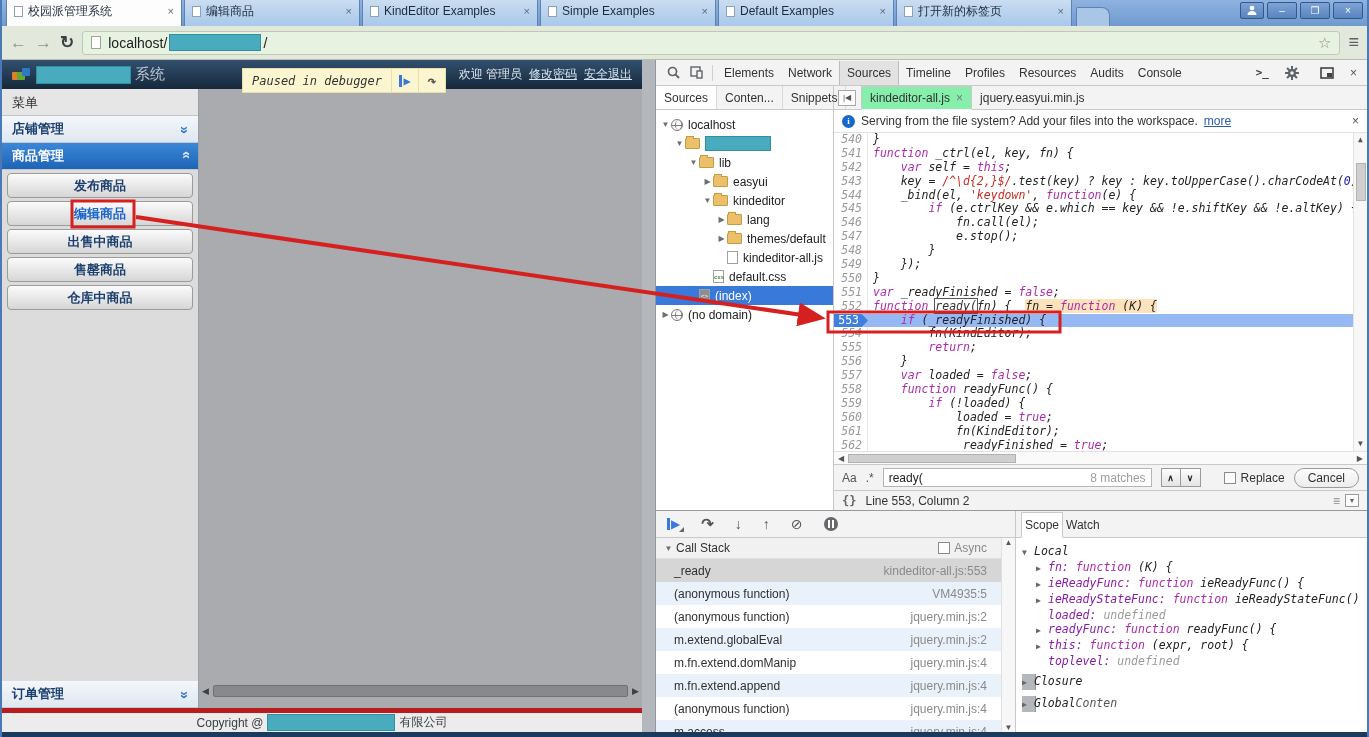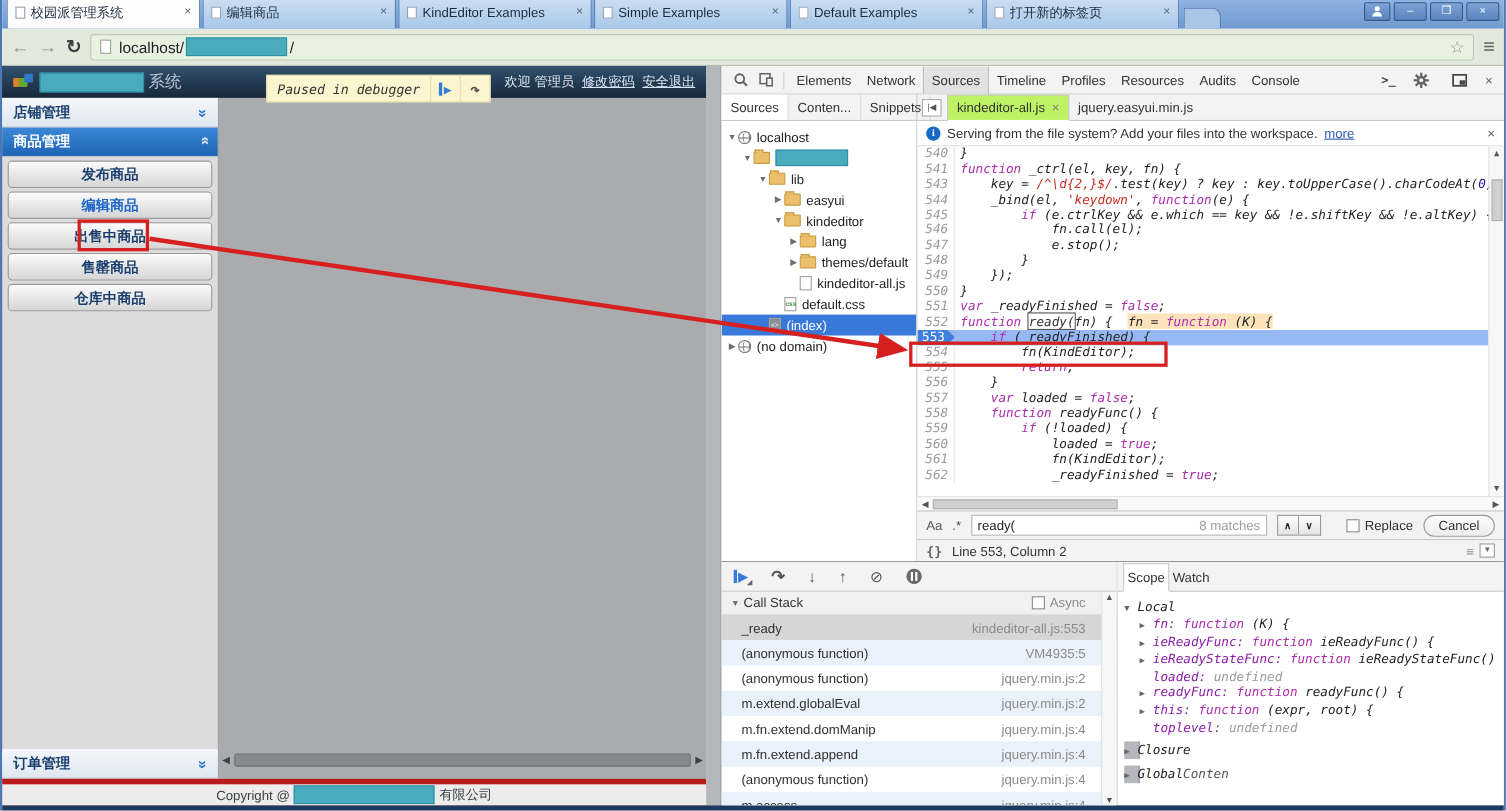--- a/index.html
+++ b/index.html
@@ -70,21 +70,21 @@
   .dt-ptab.active { background:#e2e2e2; border-left:1px solid #bdbdbd; border-right:1px solid #bdbdbd; }
   .dt-right { margin-left:auto; display:flex; align-items:center; gap:11px; padding-right:4px; }
   .consoleglyph { font-family:"DejaVu Sans Mono",monospace; font-weight:bold; font-size:11px; color:#444; }
   .dt-subrow { height:24px; background:#f3f3f3; border-bottom:1px solid #c9c9c9; display:flex; align-items:stretch; flex:none; }
   .dt-subleft { width:178px; border-right:1px solid #c9c9c9; display:flex; flex:none; }
   .dt-stab { padding:5px 8px 0 8px; font-size:12px; color:#333; border-right:1px solid #d9d9d9; }
   .dt-stab.active { background:#fff; }
   .dt-filetabs { display:flex; align-items:center; padding-left:4px; min-width:0; }
   .navtoggle { width:18px; height:16px; border:1px solid #a9a9a9; background:#fff; font-size:8px; color:#555; text-align:center; line-height:14px; margin-right:5px; }
   .ftab { padding:4px 8px; white-space:nowrap; color:#333; }
-  .ftab.active { background:#bef264; border:1px solid #c9c9c9; border-bottom:1px solid #fff; margin-bottom:-1px;text-align:center; }
+  .ftab.active { background:#86efac; border:1px solid #c9c9c9; border-bottom:1px solid #fff; margin-bottom:-1px;text-align:center; }
   .ftab .cls { margin-left:6px; color:#777; }
 
   .dt-main { flex:1; display:flex; min-height:0; }
   .dt-tree { width:178px; border-right:1px solid #c9c9c9; background:#fff; padding-top:5px; overflow:hidden; flex:none; }
   .trow { height:19px; display:flex; align-items:center; white-space:nowrap; font-size:12px; color:#222; }
   .trow.selected { background:#3879d9; color:#fff; }
   .t-arrow { width:11px; font-size:8px; color:#6e6e6e; text-align:center; flex:none; }
   .trow.selected .t-arrow { color:#fff; }
   .ic-folder { width:15px; height:11px; background:#ecc06a; border:1px solid #c79b42; border-radius:1px; position:relative; margin-right:5px; flex:none; }
   .ic-folder::before { content:""; position:absolute; top:-3px; left:0; width:6px; height:2px; background:#ecc06a; border:1px solid #c79b42; border-bottom:none; }
@@ -244,20 +244,21 @@
         <span class="redact"></span>
         <span class="pg-title">系统</span>
         <span class="pg-links">
           <span>欢迎 管理员</span>
           <a>修改密码</a>
           <a>安全退出</a>
         </span>
       </div>
       <div class="pg-body">
         <aside class="sidebar" id="sidebar">
+            <div class="sb-title">菜单</div>
             <div class="sb-group">
               <span>店铺管理</span>
               <span class="sb-chev">»</span>
             </div>
             <div class="sb-group selected">
               <span>商品管理</span>
               <span class="sb-chev">»</span>
             </div>
             <div class="sb-item">发布商品</div>
             <div class="sb-item" style="color: rgb(28, 102, 201);">编辑商品</div>
@@ -413,20 +414,21 @@
             <span class="infoicon">i</span>
             <span>Serving from the file system? Add your files into the workspace.</span>
             <span class="infolink">more</span>
             <span class="x">×</span>
           </div>
 
           <div class="codewrap">
             <div class="codecol" id="code-lines">
                 <div class="crow"><span class="gut">540</span><span class="ctext"><span class="p">}</span></span></div>
                 <div class="crow"><span class="gut">541</span><span class="ctext"><span class="k">function</span><span class="p"> _ctrl(el, key, fn) {</span></span></div>
+                <div class="crow"><span class="gut">542</span><span class="ctext"><span class="p">    </span><span class="k">var</span><span class="p"> self = </span><span class="k">this</span><span class="p">;</span></span></div>
                 <div class="crow"><span class="gut">543</span><span class="ctext"><span class="p">    key = </span><span class="s">/^\d{2,}$/</span><span class="p">.test(key) ? key : key.toUpperCase().charCodeAt(</span><span class="n">0</span><span class="p">);</span></span></div>
                 <div class="crow"><span class="gut">544</span><span class="ctext"><span class="p">    _bind(el, </span><span class="s">'keydown'</span><span class="p">, </span><span class="k">function</span><span class="p">(e) {</span></span></div>
                 <div class="crow"><span class="gut">545</span><span class="ctext"><span class="p">        </span><span class="k">if</span><span class="p"> (e.ctrlKey &amp;&amp; e.which == key &amp;&amp; !e.shiftKey &amp;&amp; !e.altKey) {</span></span></div>
                 <div class="crow"><span class="gut">546</span><span class="ctext"><span class="p">            fn.call(el);</span></span></div>
                 <div class="crow"><span class="gut">547</span><span class="ctext"><span class="p">            e.stop();</span></span></div>
                 <div class="crow"><span class="gut">548</span><span class="ctext"><span class="p">        }</span></span></div>
                 <div class="crow"><span class="gut">549</span><span class="ctext"><span class="p">    });</span></span></div>
                 <div class="crow"><span class="gut">550</span><span class="ctext"><span class="p">}</span></span></div>
                 <div class="crow"><span class="gut">551</span><span class="ctext"><span class="k">var</span><span class="p"> _readyFinished = </span><span class="k">false</span><span class="p">;</span></span></div>
                 <div class="crow"><span class="gut">552</span><span class="ctext"><span class="k">function</span><span class="p"> </span><span class="m">ready(</span><span class="p">fn) {  </span><span class="tp">fn = </span><span class="tk">function</span><span class="tp"> (K) {</span></span></div>

